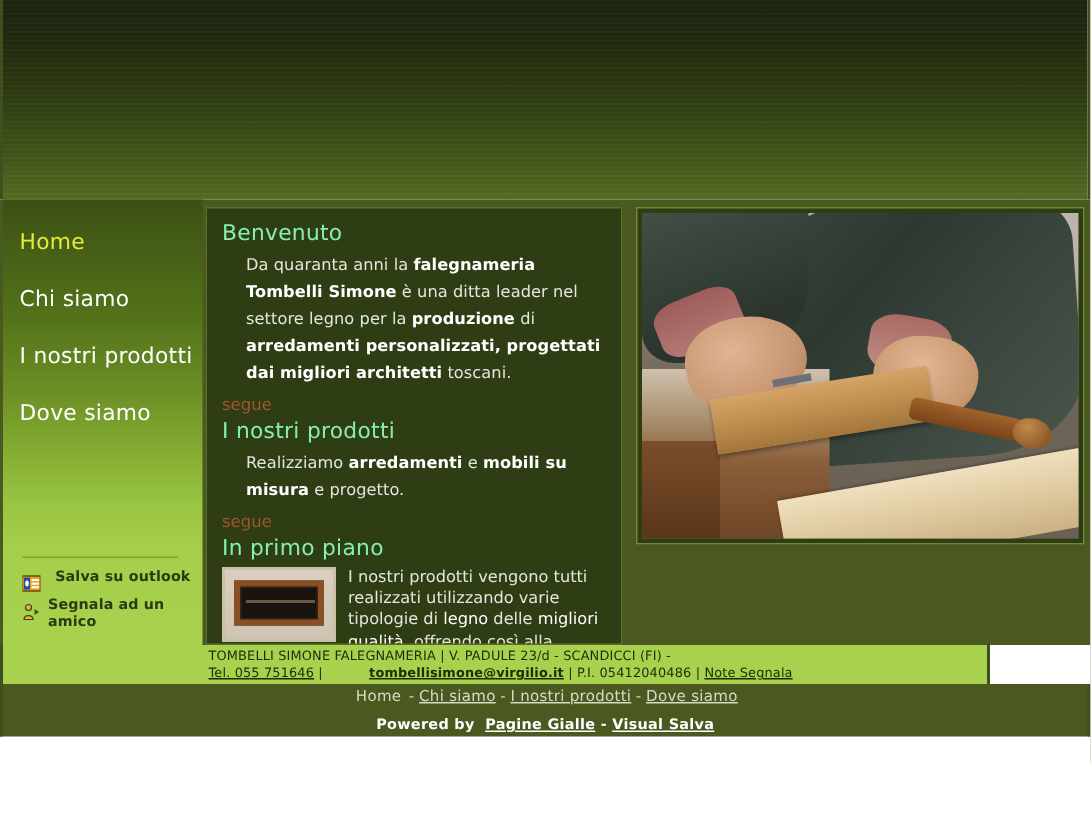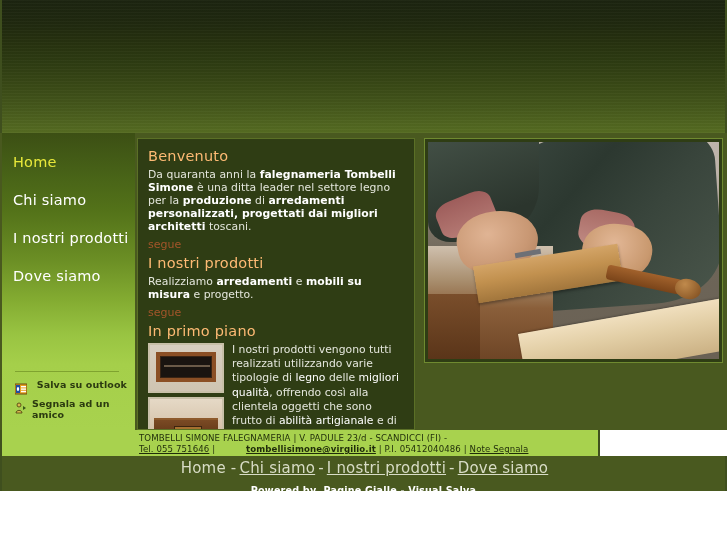--- a/index.html
+++ b/index.html
@@ -121,32 +121,33 @@
   .content-box {
     position: absolute;
     left: 137px; top: 5px;
     width: 278px; height: 292px;
     background: #2f3d14;
     border: 1px solid #5b7026;
     padding: 8px 10px 6px 10px;
     overflow: hidden;
   }
   .sec-title {
-    color: #fdba74;
+    color: #86efac;
     font-size: 14.5px;
     font-weight: normal;
     line-height: 18px;
     margin-bottom: 3px;
     letter-spacing: 0.2px;
   }
   .sec-body {
     color: #e4e6dc;
     font-size: 10.8px;
-    line-height: 13px;
+    line-height: 18px;
     letter-spacing: 0.05px;
+    margin-left: 16px;
   }
   .sec-body b { color: #ffffff; font-weight: bold; }
   .segue {
     display: inline-block;
     color: #a4552a;
     font-size: 11px;
     line-height: 15px;
     text-decoration: none;
     margin: 1px 0 2px 0;
     cursor: pointer;
@@ -306,21 +307,21 @@
     position:absolute; left:30%; top:50%;
     width:9%; height:2.5%;
     background:#6d7076;
     transform: rotate(-10deg);
   }
 
   
   .contact-band {
     position: absolute;
     left: 0; top: 430px;
-    width: 600px; height: 26px;
+    width: 660px; height: 26px;
     background: #a8d24e;
     border-left: 2px solid #3f4f1e;
     border-right: 2px solid #3f4f1e;
   }
   .contact-inner {
     padding: 3px 0 0 137px;
     font-size: 8.6px;
     color: #1f2c0a;
     line-height: 11px;
     letter-spacing: 0.1px;
@@ -336,21 +337,21 @@
     position: absolute;
     left: 0; top: 456px;
     width: 727px; height: 35px;
     background: #49591f;
     border-left: 2px solid #3f4f1e;
     border-right: 2px solid #3f4f1e;
     text-align: center;
   }
   .footer-nav {
     padding-top: 3px;
-    font-size: 15px;
+    font-size: 10px;
     color: #d8dcc6;
     letter-spacing: 0.2px;
   }
   .footer-nav a {
     color: #d8dcc6;
     text-decoration: underline;
     margin: 0 1px;
   }
   .footer-nav .sep { color:#d8dcc6; margin:0 2px; }
   .footer-nav .plain { margin: 0 3px; }

